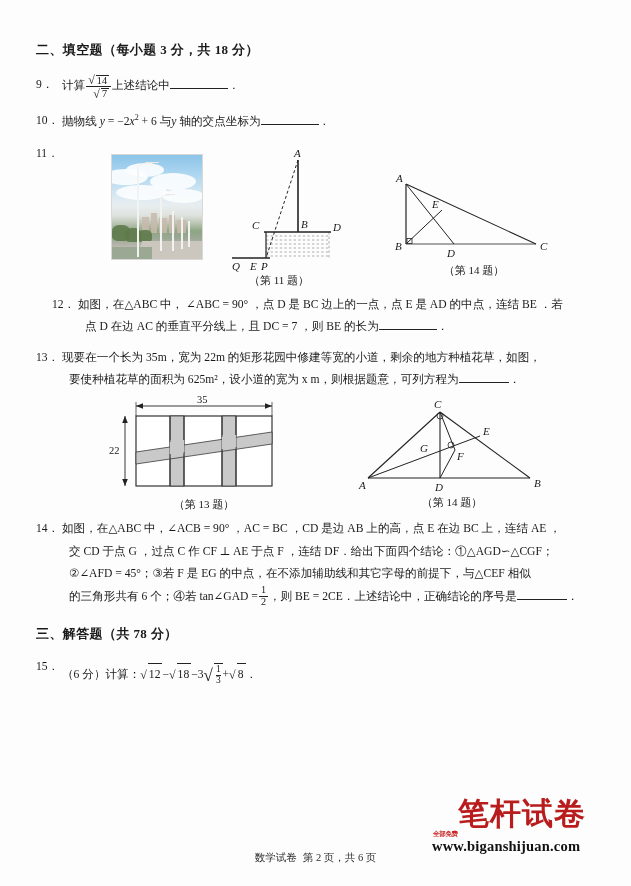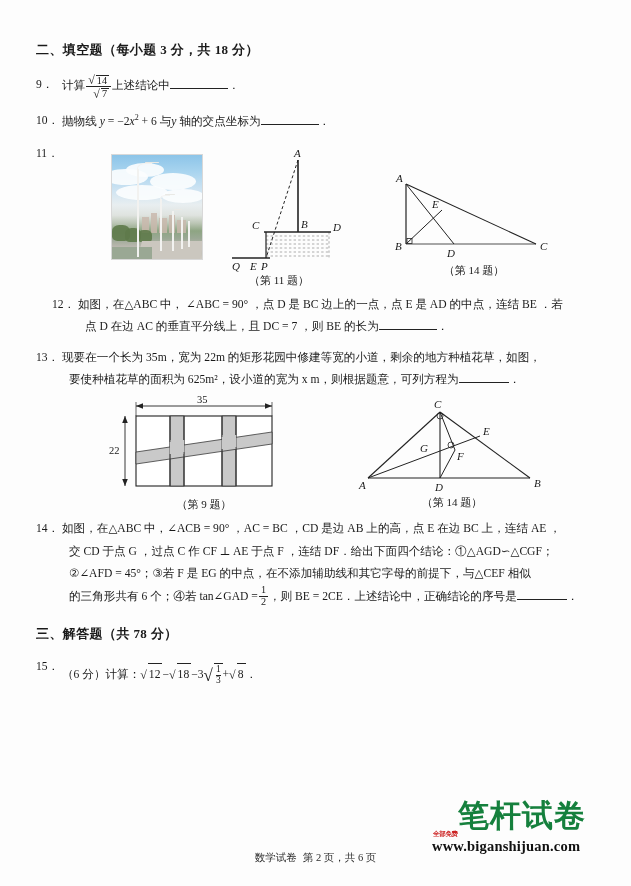--- a/index.html
+++ b/index.html
@@ -187,24 +187,24 @@
 
   
   .watermark {
     position: absolute;
     left: 424px;
     top: 800px;
     width: 200px;
     height: 62px;
   }
   .wm-cn {
-    font-family: Liberation Serif, serif;
+    font-family: Liberation Mono, monospace;
     font-weight: bold;
     font-size: 31px;
-    color: #15803d;
+    color: #b91c1c;
     letter-spacing: 1px;
     position: absolute;
     left: 34px;
     top: 0px;
     line-height: 1;
     text-align: right;
   }
   .wm-url {
     font-family: "Liberation Serif", "DejaVu Serif", serif;
     font-weight: bold;
@@ -423,21 +423,21 @@
           <rect x="118" y="39" width="14" height="14" fill="#c9c9c9"></rect>
           <line x1="66" y1="20" x2="66" y2="46" stroke="#3a3a3a" stroke-width="0.8"></line>
           <line x1="80" y1="20" x2="80" y2="44" stroke="#3a3a3a" stroke-width="0.8"></line>
           <line x1="66" y1="58" x2="66" y2="90" stroke="#3a3a3a" stroke-width="0.8"></line>
           <line x1="80" y1="56" x2="80" y2="90" stroke="#3a3a3a" stroke-width="0.8"></line>
           <line x1="118" y1="20" x2="118" y2="41" stroke="#3a3a3a" stroke-width="0.8"></line>
           <line x1="132" y1="20" x2="132" y2="39" stroke="#3a3a3a" stroke-width="0.8"></line>
           <line x1="118" y1="53" x2="118" y2="90" stroke="#3a3a3a" stroke-width="0.8"></line>
           <line x1="132" y1="51" x2="132" y2="90" stroke="#3a3a3a" stroke-width="0.8"></line>
         </svg>
-        <div class="fig-cap">（第 9 题）</div>
+        <div class="fig-cap">（第 13 题）</div>
       </div>
 
       <div class="fig" style="left:318px; top:4px;">
         <svg width="196" height="96" viewBox="0 0 196 96">
 
           <line x1="14" y1="80" x2="176" y2="80" stroke="#222" stroke-width="1.1"></line>
           <line x1="14" y1="80" x2="86" y2="14" stroke="#222" stroke-width="1.1"></line>
           <line x1="86" y1="14" x2="176" y2="80" stroke="#222" stroke-width="1.1"></line>
 
           <line x1="86" y1="14" x2="86" y2="80" stroke="#222" stroke-width="1.1"></line>

